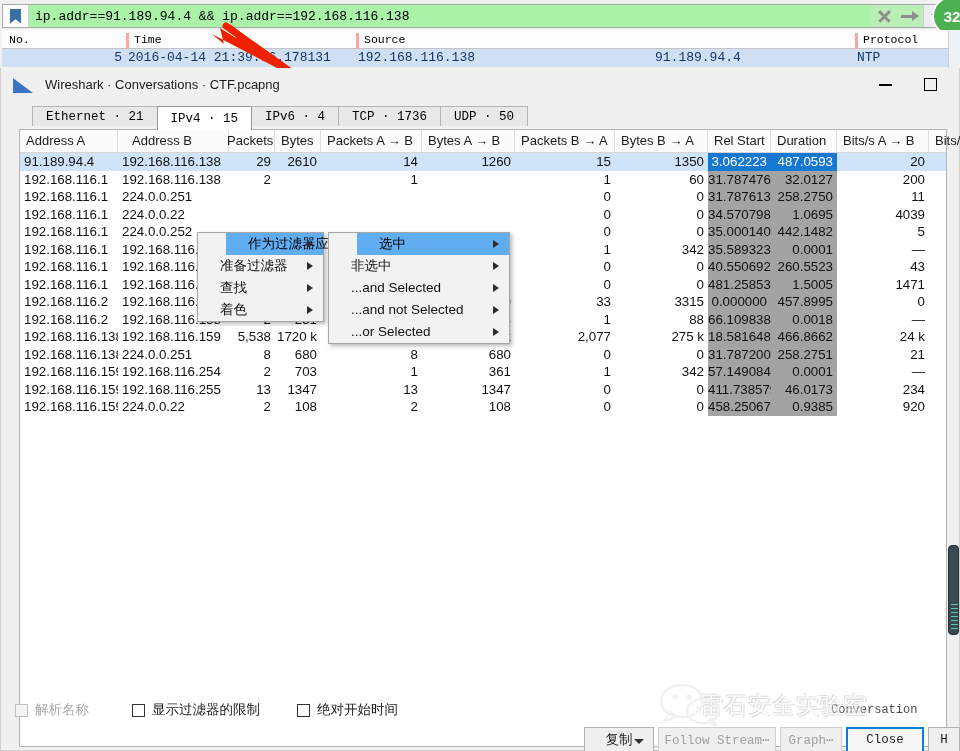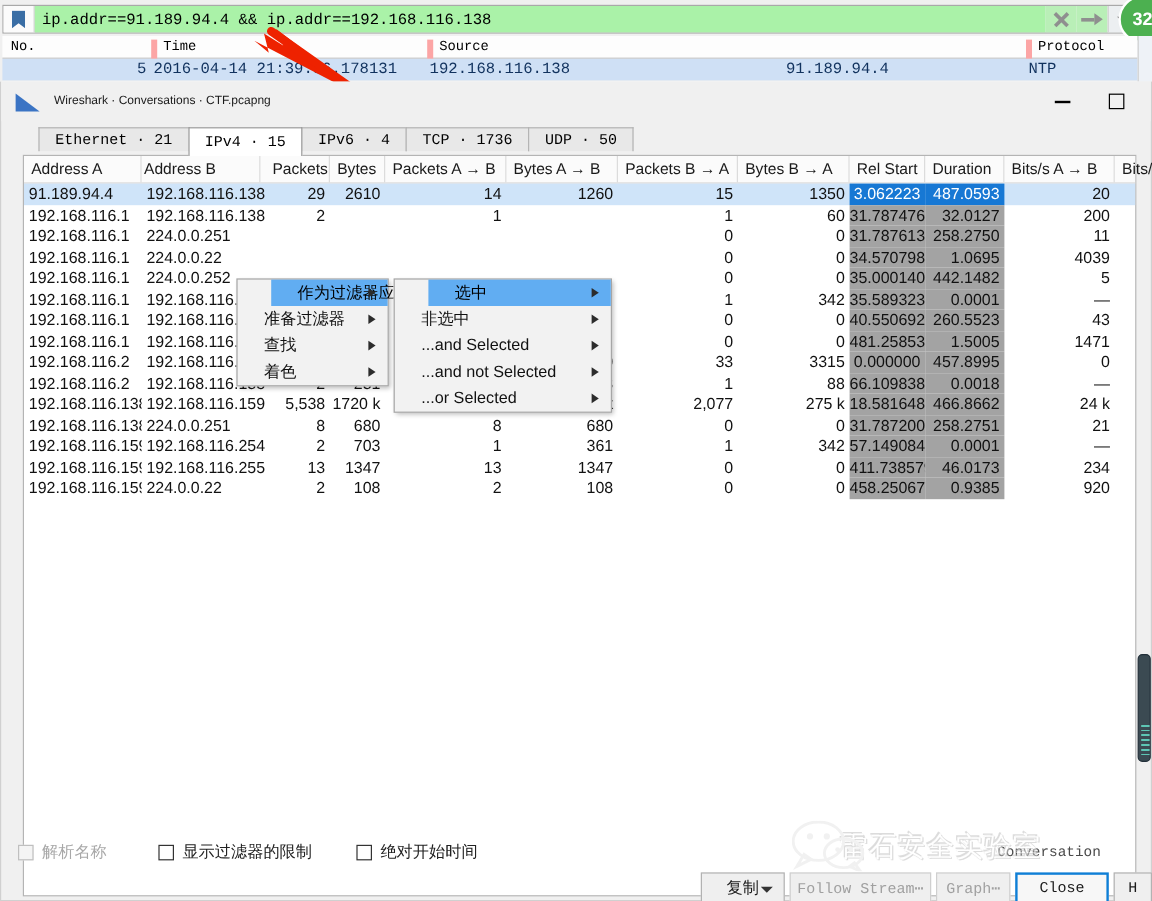--- a/index.html
+++ b/index.html
@@ -58,21 +58,21 @@
     color: #fff; font-size: 15px; font-weight: bold;
     display: flex; align-items: center; justify-content: center; overflow: hidden;
   }
 
   
   .pkt-head {
     position: absolute; left: 2px; top: 30px; width: 946px; height: 19px;
     background: #fdfdfd; border-bottom: 1px solid #c4c4c4;
     font-family: "Liberation Mono", monospace; font-size: 11.5px; color: #000;
   }
-  .pkt-head .cell { position: absolute; top: 3px; border-left: 5px solid #fca5a5; padding-left: 5px; height: 16px;}
+  .pkt-head .cell { position: absolute; top: 3px; border-left: 3px solid #fca5a5; padding-left: 5px; height: 16px;}
   .pkt-row {
     position: absolute; left: 2px; top: 49px; width: 946px; height: 18px;
     background: #cfe0f5;
     font-family: "Liberation Mono", monospace; font-size: 13px; color: #11325e;
   }
   .pkt-row .cell { position: absolute; top: 1px; }
   .pkt-scroll { position:absolute; left:948px; top:30px; width:12px; height:38px; background:#eef2f7; border-left:1px solid #cfcfcf;}
 
   
   .red-arrow { position: absolute; left: 190px; top: 18px; width: 130px; height: 70px; pointer-events: none; }
@@ -83,21 +83,21 @@
     background: #f0f0f0; border: 1px solid #d0d0d0; border-top: none;
   }
   .title-bar { position: relative; height: 33px; background: #f0f0f0; display: flex; align-items: center; }
   .ws-logo {
     margin-left: 12px; width: 22px; height: 16px; position: relative;
   }
   .ws-logo .fin {
     position: absolute; left: 0; bottom: 0; width: 0; height: 0;
     border-left: 20px solid #3b74c4; border-top: 15px solid transparent;
   }
-  .title-text { margin-left: 10px; font-size: 10px; color: #1a1a1a; }
+  .title-text { margin-left: 10px; font-size: 13px; color: #1a1a1a; }
   .win-btns { position: absolute; right: 6px; top: 0; height: 33px; display: flex; align-items: center; }
   .win-btn { width: 45px; height: 30px; display: flex; align-items: center; justify-content: center; }
   .min-glyph { width: 13px; height: 2px; background: #000; }
   .max-glyph { width: 13px; height: 13px; border: 1.6px solid #000; }
 
   
   .tabs { position: absolute; left: 31px; top: 38px; height: 22px; display: flex; }
   .tab {
     font-family: "Liberation Mono", monospace; font-size: 12.5px; color: #000;
     padding: 3px 13px 3px 13px; background: #e8e8e8;
@@ -244,21 +244,21 @@
       <div class="tab">Ethernet · 21</div>
       <div class="tab active">IPv4 · 15</div>
       <div class="tab">IPv6 · 4</div>
       <div class="tab">TCP · 1736</div>
       <div class="tab">UDP · 50</div>
     </div>
 
     <div class="table-wrap">
       <div class="thead">
         <div class="th" style="left:0px;   width:98px;">Address A</div>
-        <div class="th" style="left:94px;  width:103px;">Address B</div>
+        <div class="th" style="left:106px;  width:103px;">Address B</div>
         <div class="th" style="left:201px; width:54px;">Packets</div>
         <div class="th" style="left:255px; width:46px;">Bytes</div>
         <div class="th" style="left:301px; width:101px;">Packets A → B</div>
         <div class="th" style="left:402px; width:93px;">Bytes A → B</div>
         <div class="th" style="left:495px; width:100px;">Packets B → A</div>
         <div class="th" style="left:595px; width:93px;">Bytes B → A</div>
         <div class="th" style="left:688px; width:63px;">Rel Start</div>
         <div class="th" style="left:751px; width:66px;">Duration</div>
         <div class="th" style="left:817px; width:92px;">Bits/s A → B</div>
         <div class="th" style="left:909px; width:90px; border-right:none;">Bits/s B → A</div>

